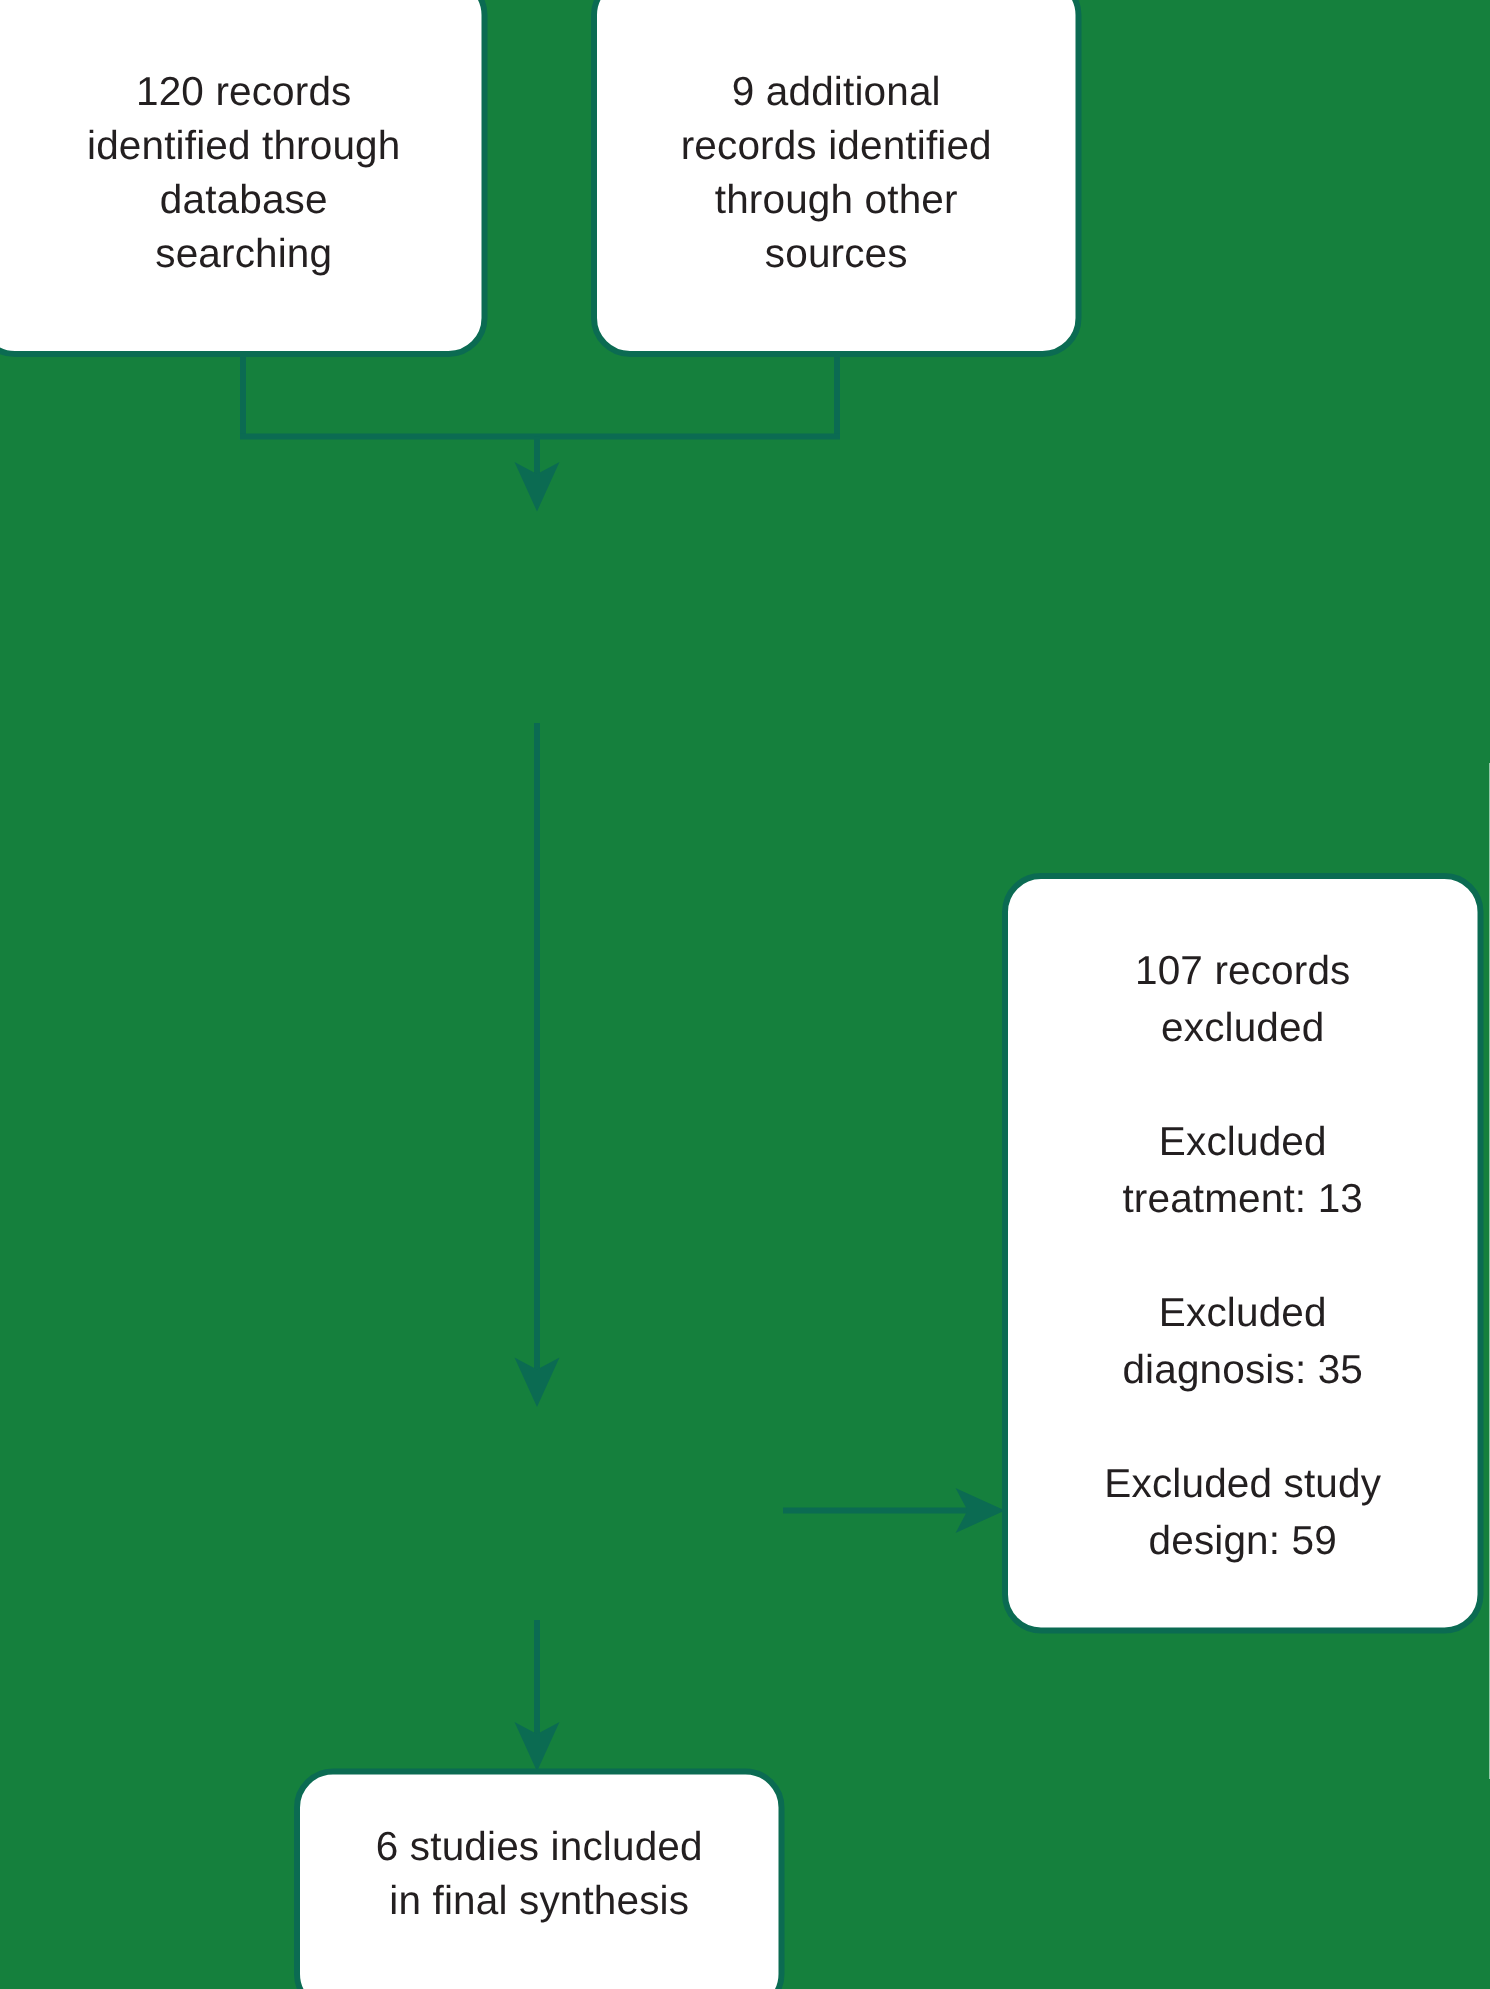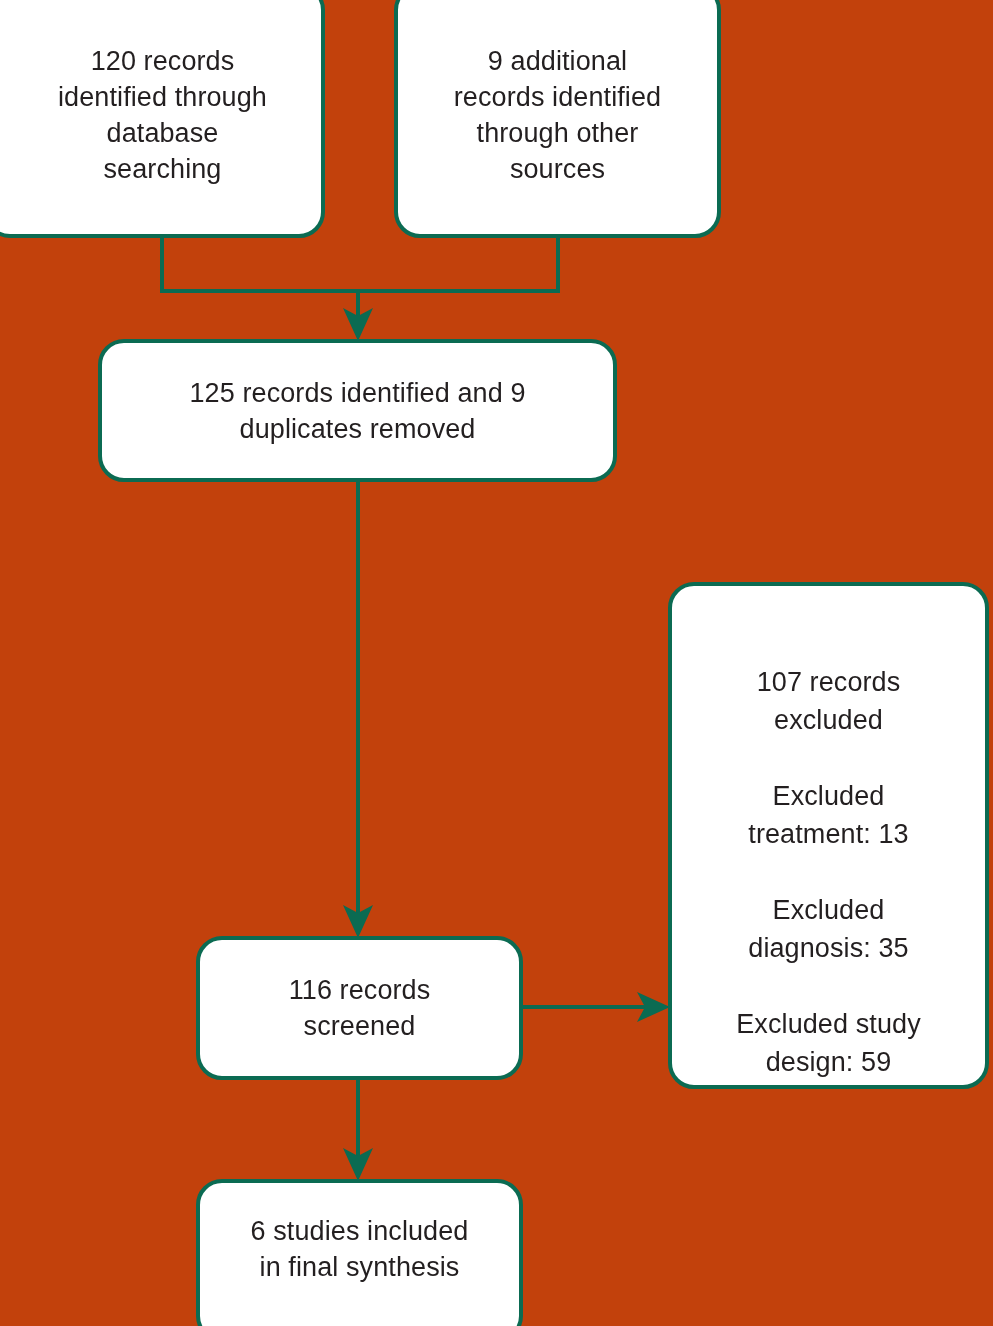--- a/index.html
+++ b/index.html
@@ -11,21 +11,21 @@
     width: 993px;
     height: 1326px;
     overflow: hidden;
     font-family: "Liberation Sans", "DejaVu Sans", sans-serif;
   }
 
   #diagram {
     position: relative;
     width: 993px;
     height: 1326px;
-    background: #c2410c;
+    background: #15803d;
   }
 
   
   #connectors {
     position: absolute;
     left: 0;
     top: 0;
     width: 993px;
     height: 1326px;
     z-index: 1;
@@ -95,21 +95,21 @@
     width: 327px;
     height: 144px;
   }
 
   
   #box-excluded {
     left: 668px;
     top: 582px;
     width: 321px;
     height: 507px;
-    align-items: flex-end;
+    align-items: center;
     padding-top: 7px;
   }
   #box-excluded .box-text {
     line-height: 38px;
   }
 
   
   #box-included {
     left: 196px;
     top: 1179px;
@@ -161,29 +161,21 @@
 searching</span>
   </div>
 
   <div class="flow-box" id="box-identified-other">
     <span class="box-text">9 additional
 records identified
 through other
 sources</span>
   </div>
 
-  <div class="flow-box" id="box-duplicates">
-    <span class="box-text">125 records identified and 9
-duplicates removed</span>
-  </div>
 
-  <div class="flow-box" id="box-screened">
-    <span class="box-text">116 records
-screened</span>
-  </div>
 
   <div class="flow-box" id="box-excluded">
     <span class="box-text">107 records
 excluded
 
 Excluded
 treatment: 13
 
 Excluded
 diagnosis: 35

